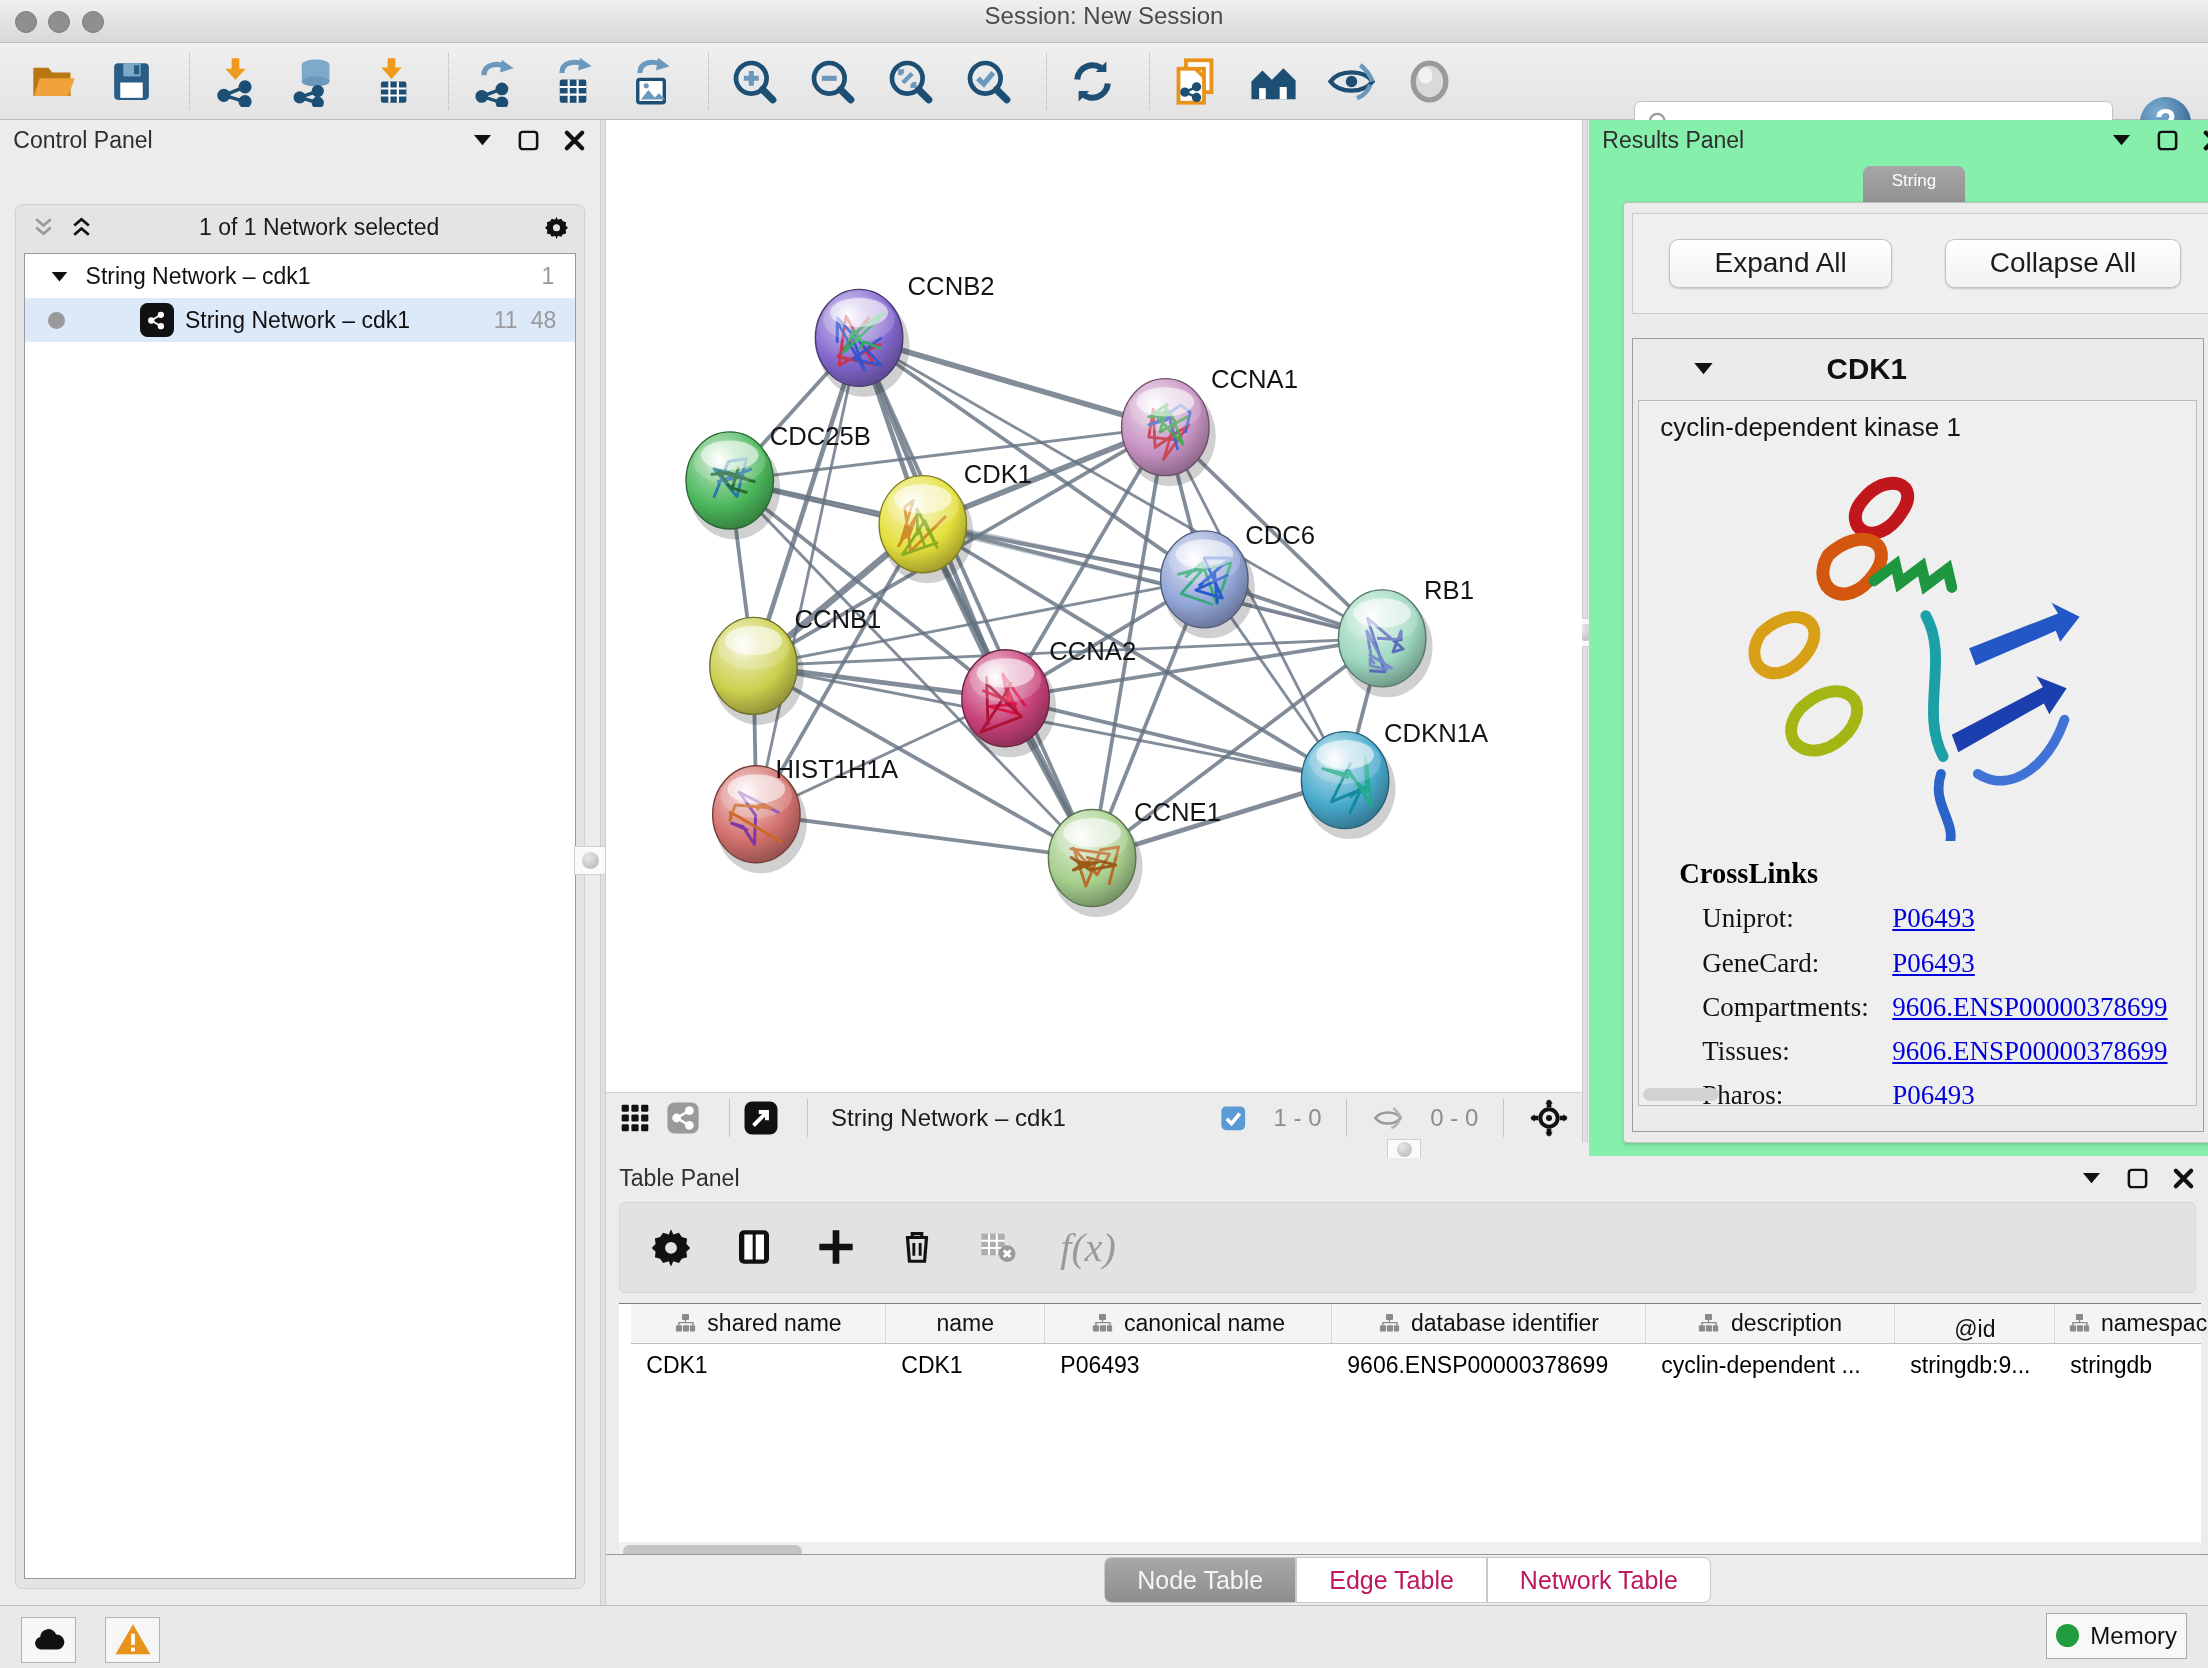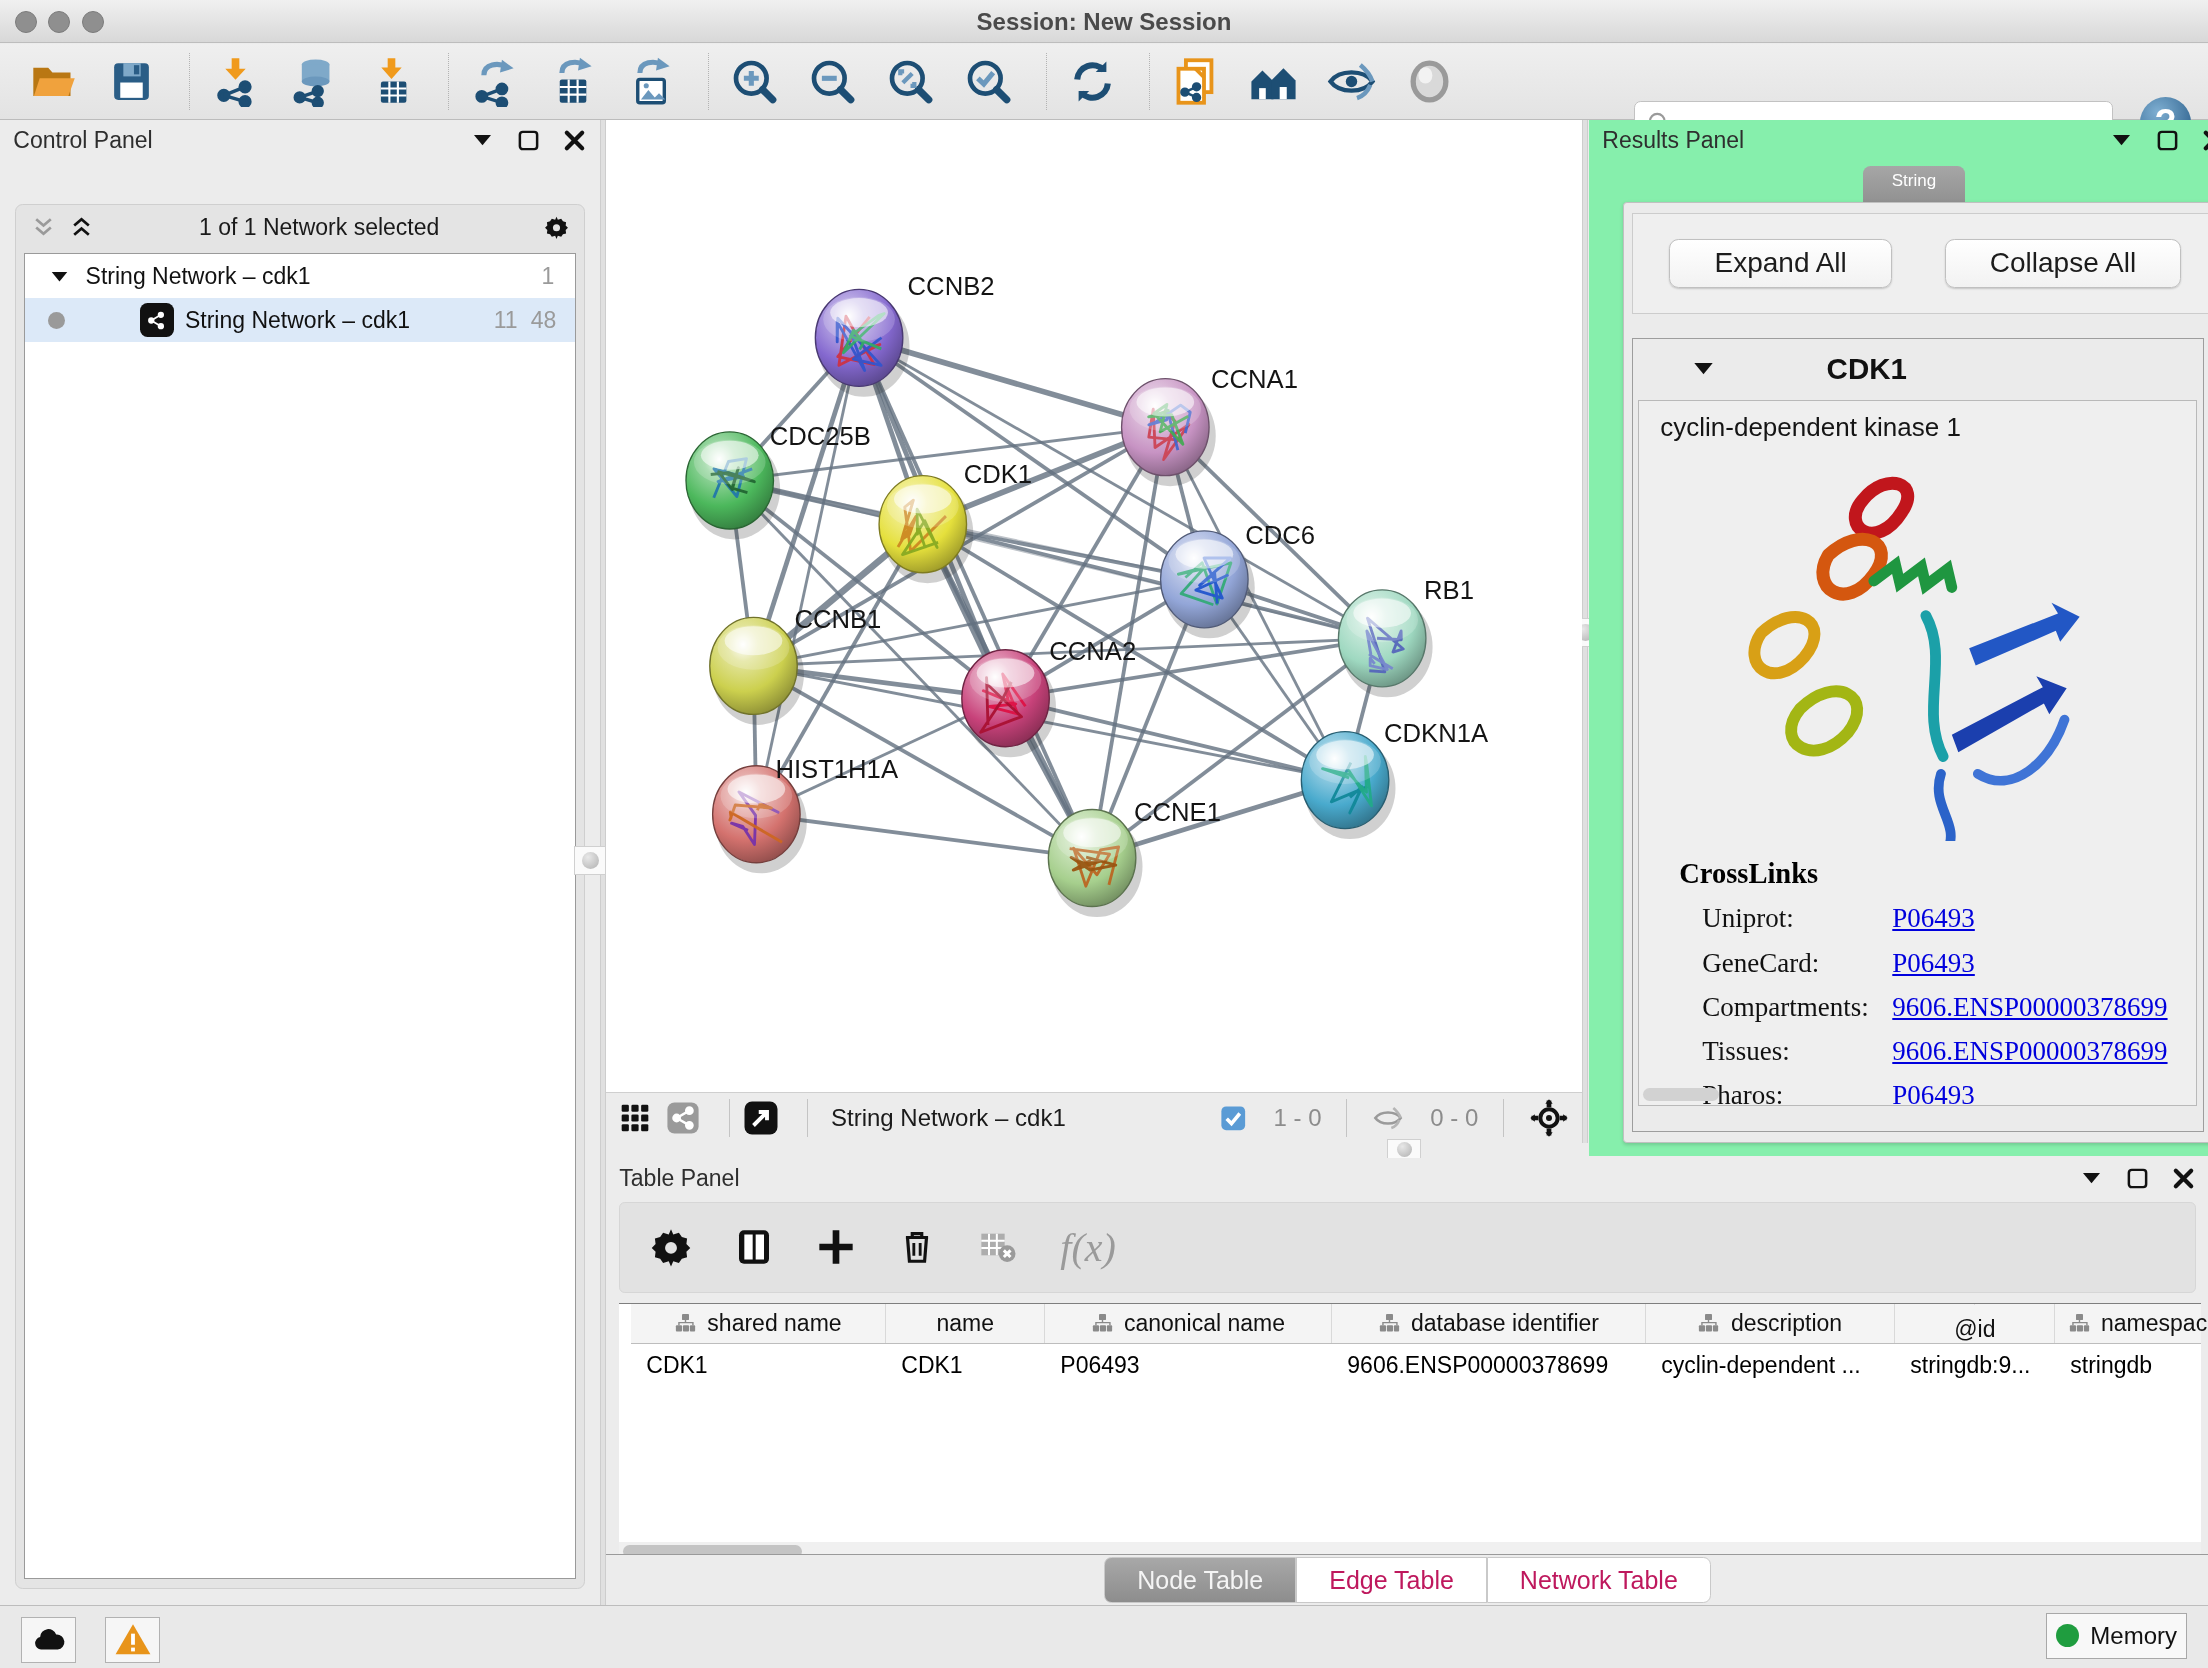--- a/index.html
+++ b/index.html
@@ -5,21 +5,21 @@
   * { margin:0; padding:0; box-sizing:border-box; }
   html,body { background:#555; }
   body { font-family:"Liberation Sans","DejaVu Sans",sans-serif; }
   .window { position:relative; width:2208px; height:1668px; background:#ececec; overflow:hidden; }
 
   
   .titlebar { position:absolute; left:0; top:0; width:2208px; height:43px;
     background:linear-gradient(#f0f0f0,#d8d8d8); border-bottom:1px solid #bdbdbd; }
   .tlights { position:absolute; left:15px; top:10.5px; display:flex; gap:11.4px; }
   .tlight { width:22px; height:22px; border-radius:50%; background:#8f8f8f; border:1px solid #7c7c7c; }
-  .wtitle { position:absolute; left:0; right:0; top:8px; text-align:center; font-size:24px; color:#4a4a4a;font-weight:bold; }
+  .wtitle { position:absolute; left:0; right:0; top:2px; text-align:center; font-size:24px; color:#4a4a4a; }
 
   
   .toolbar { position:absolute; left:0; top:44px; width:2208px; height:76px;
     background:linear-gradient(#efefef,#e3e3e3); border-bottom:1px solid #bcbcbc;
     display:flex; align-items:center; padding-left:27px; }
   .tbtn { width:53px; height:53px; margin-right:25px; display:flex; align-items:center; justify-content:center; }
   .tsep { width:0; height:57px; border-left:1.9px dotted #b3b3b3; margin:0 19px 0 5.7px; }
   .searchbox { position:absolute; left:1634px; top:57px; width:479px; height:44px; background:#fff;
     border:1px solid #c2c2c2; border-radius:6.7px; display:flex; align-items:center; padding-left:11.4px; }
   .searchbox input { border:none; outline:none; font-size:23px; width:409px; background:transparent; }

